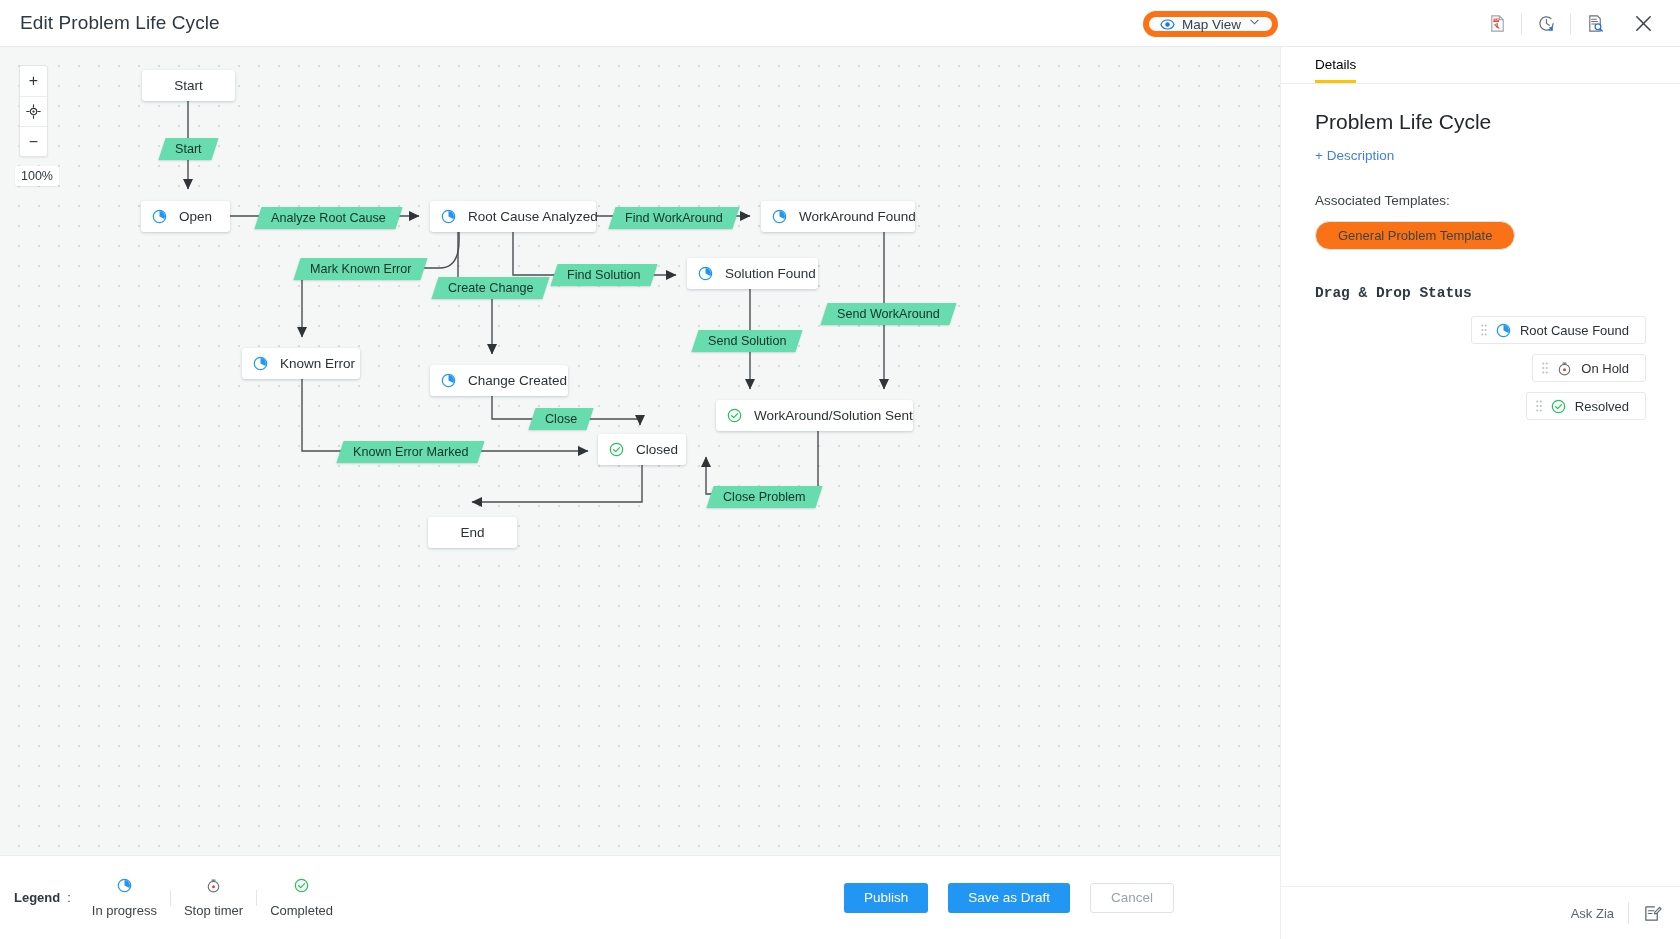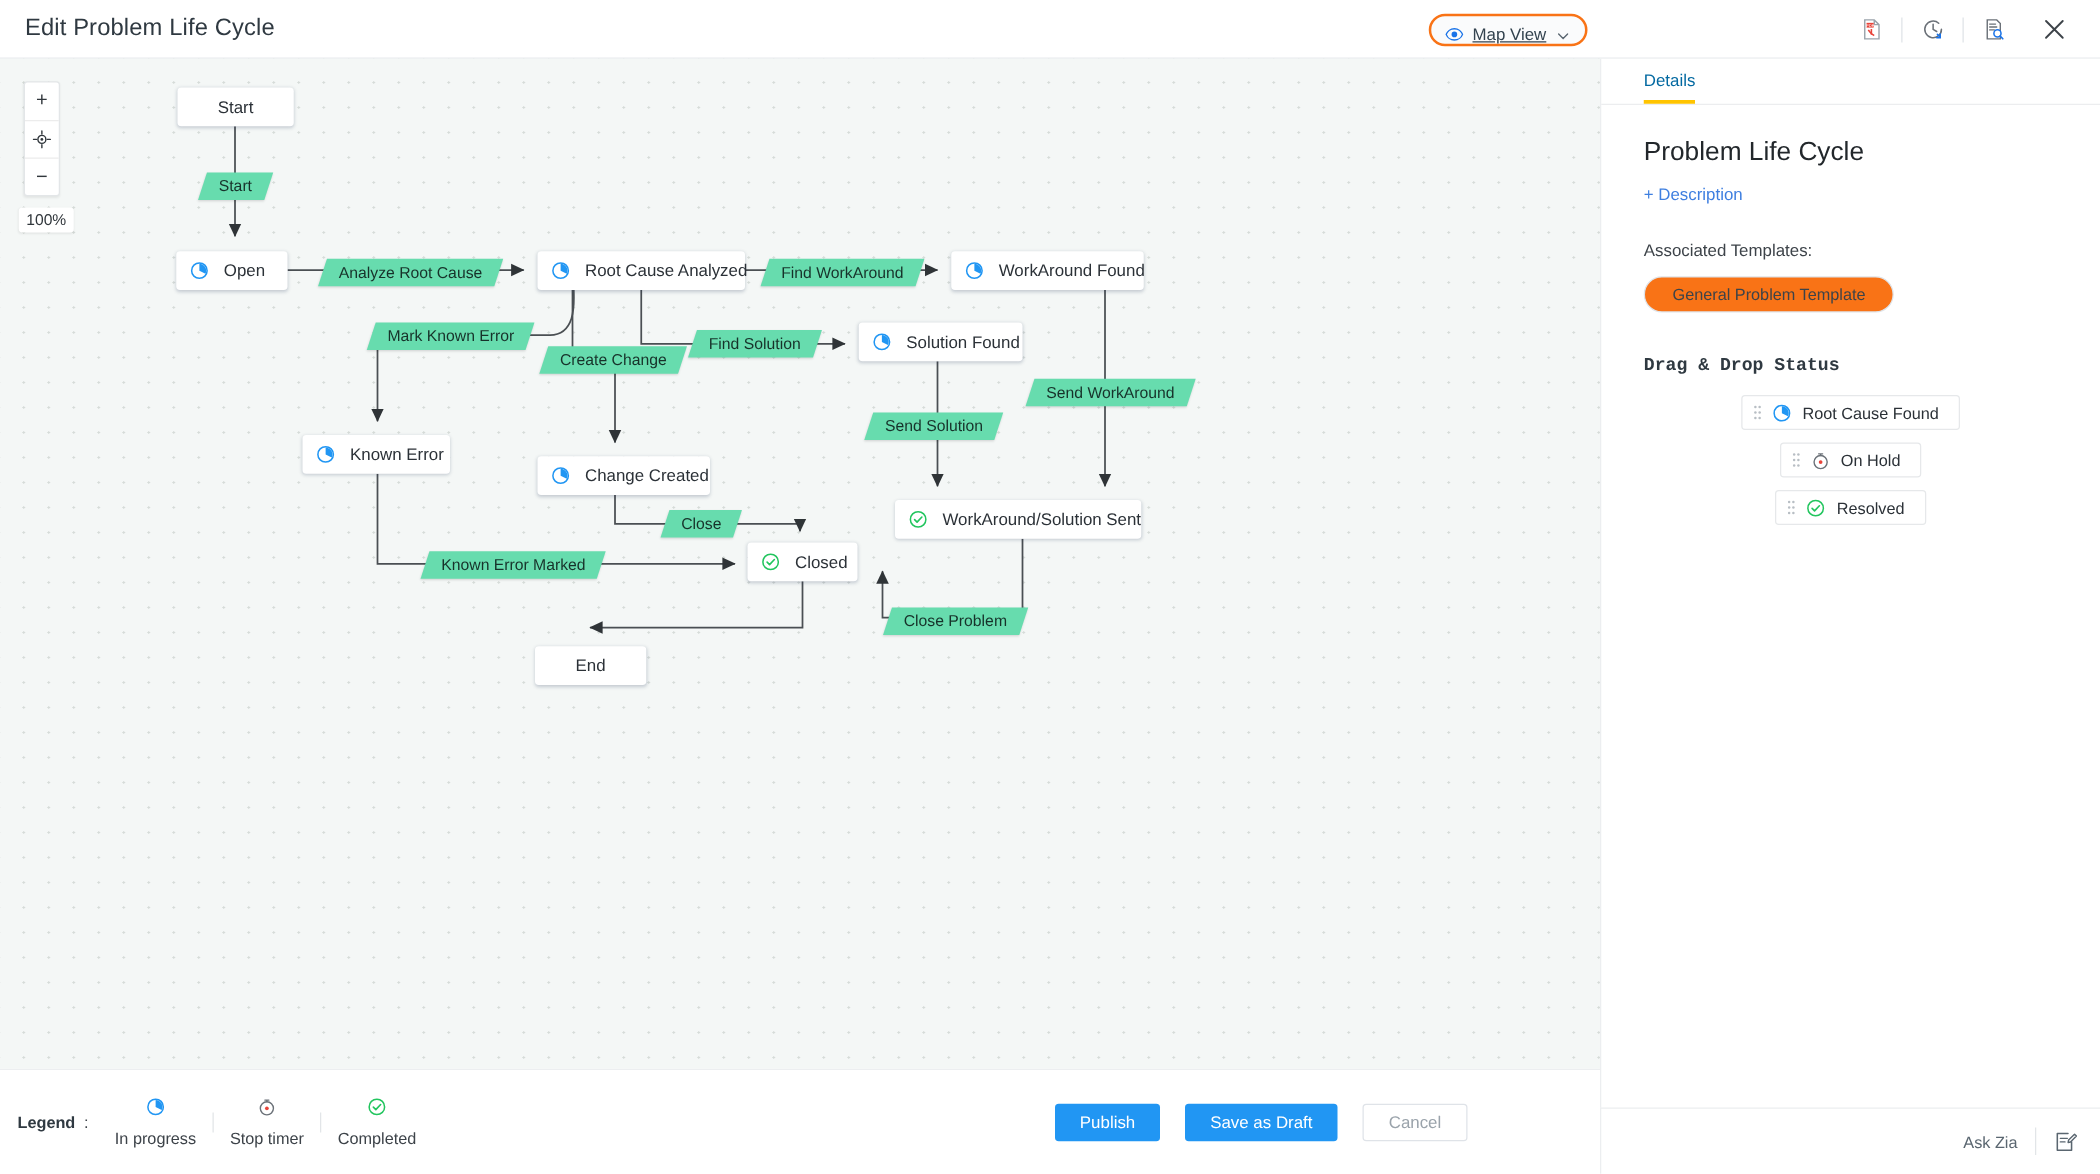--- a/index.html
+++ b/index.html
@@ -16,23 +16,23 @@
     position: absolute; left: 0; top: 0; width: 1680px; height: 47px;
     background: #ffffff; border-bottom: 1px solid #e8eaed;
     display: flex; align-items: center;
   }
   .topbar-title {
     margin-left: 20px; font-size: 19px; color: #2f3941; letter-spacing: .1px;
   }
   .mapview-btn {
     position: absolute; left: 1143px; top: 11px;
     height: 26px; padding: 0 13px 0 11px;
-    display: flex; align-items: flex-end; gap: 7px;
-    border: 2px solid #f97316; border-radius: 14px;
-    background: #fafbfc; font-size: 13.5px; color: #33434f; cursor: pointer; text-decoration: underline;
+    display: flex; align-items: flex-start; gap: 7px;
+    border: 6px solid #f97316; border-radius: 14px;
+    background: #fafbfc; font-size: 13.5px; color: #33434f; cursor: pointer;
   }
   .eye-icon { width: 15px; height: 15px; display: block; }
   .chev { font-size: 10px; color: #5a6670; margin-left: 2px; line-height: 1; }
 
   .top-icons {
     position: absolute; right: 18px; top: 0; height: 47px;
     display: flex; align-items: center; gap: 0px;
   }
   .ticon {
     width: 38px; height: 38px; display: flex; align-items: center; justify-content: center;
@@ -94,34 +94,34 @@
   
   .panel {
     position: absolute; left: 1280px; top: 47px; width: 400px; height: 892px;
     background: #ffffff; border-left: 1px solid #eceef0;
   }
   .panel-tabs {
     height: 37px; border-bottom: 1px solid #ecedef; display: flex; align-items: flex-end;
     padding-left: 34px;
   }
   .panel-tab {
-    font-size: 13.5px; color: #0369a1; padding-bottom: 8px;
+    font-size: 13.5px; color: #000000; padding-bottom: 8px;
     border-bottom: 3px solid #ffc400; cursor: pointer;
   }
   .panel-body { padding: 26px 34px 0 34px; }
   .panel-title { font-size: 21px; color: #22272b; font-weight: normal; }
   .desc-link { margin-top: 14px; font-size: 13.5px; color: #3f7fe0; cursor: pointer; }
   .assoc-label { margin-top: 30px; font-size: 13.5px; color: #3d4349; }
   .tmpl-pill {
     margin-top: 13px; display: inline-block;
     border: 1px solid #dfe3e8; border-radius: 16px;
     padding: 6px 22px; font-size: 13px; color: #3d4349; background: #f97316; cursor: pointer;
   }
   .dd-title { margin-top: 35px; font-size: 14.5px; font-weight: bold; color: #2f3941; font-family: Liberation Mono, monospace; }
-  .dd-list { margin-top: 15px; display: flex; flex-direction: column; gap: 10px; align-items: center; }
+  .dd-list { margin-top: 15px; display: flex; flex-direction: column; gap: 10px; align-items: flex-end; }
   .dd-item {
     display: inline-flex; align-items: center; gap: 9px;
     border: 1px solid #e6e8ea; border-radius: 3px; background: #fff;
     height: 28px; padding: 0 16px 0 9px; font-size: 13px; color: #2b3137;
     cursor: grab;
   }
   .grip { width: 6px; height: 12px; display: block; }
   .dd-item .nicon { width: 15px; height: 15px; }
 
   

